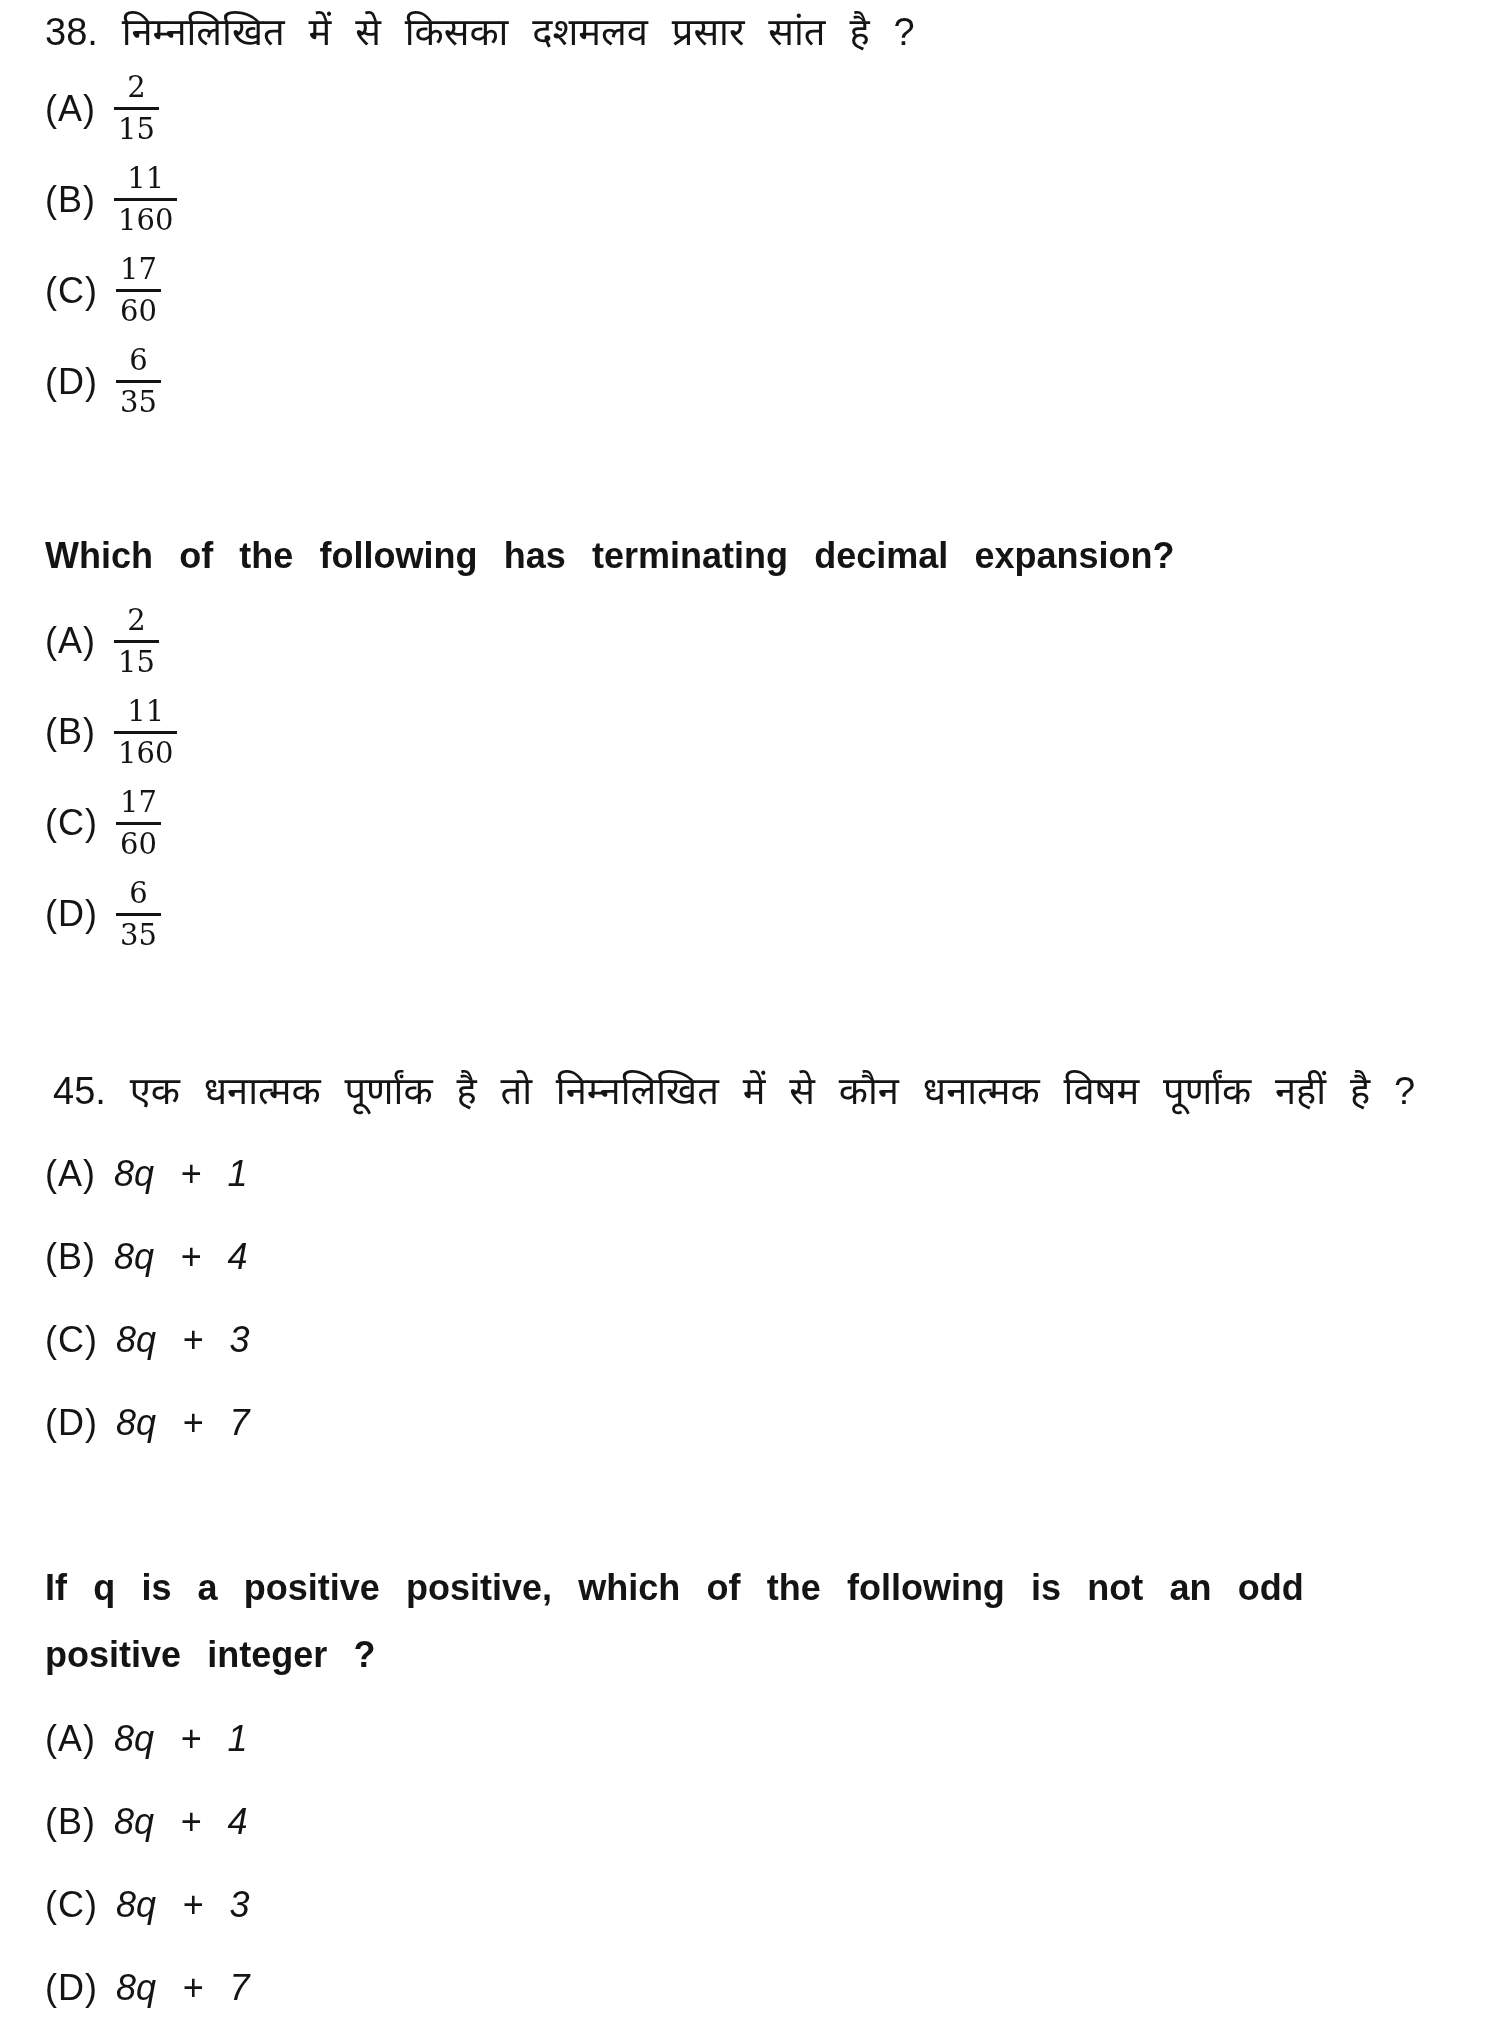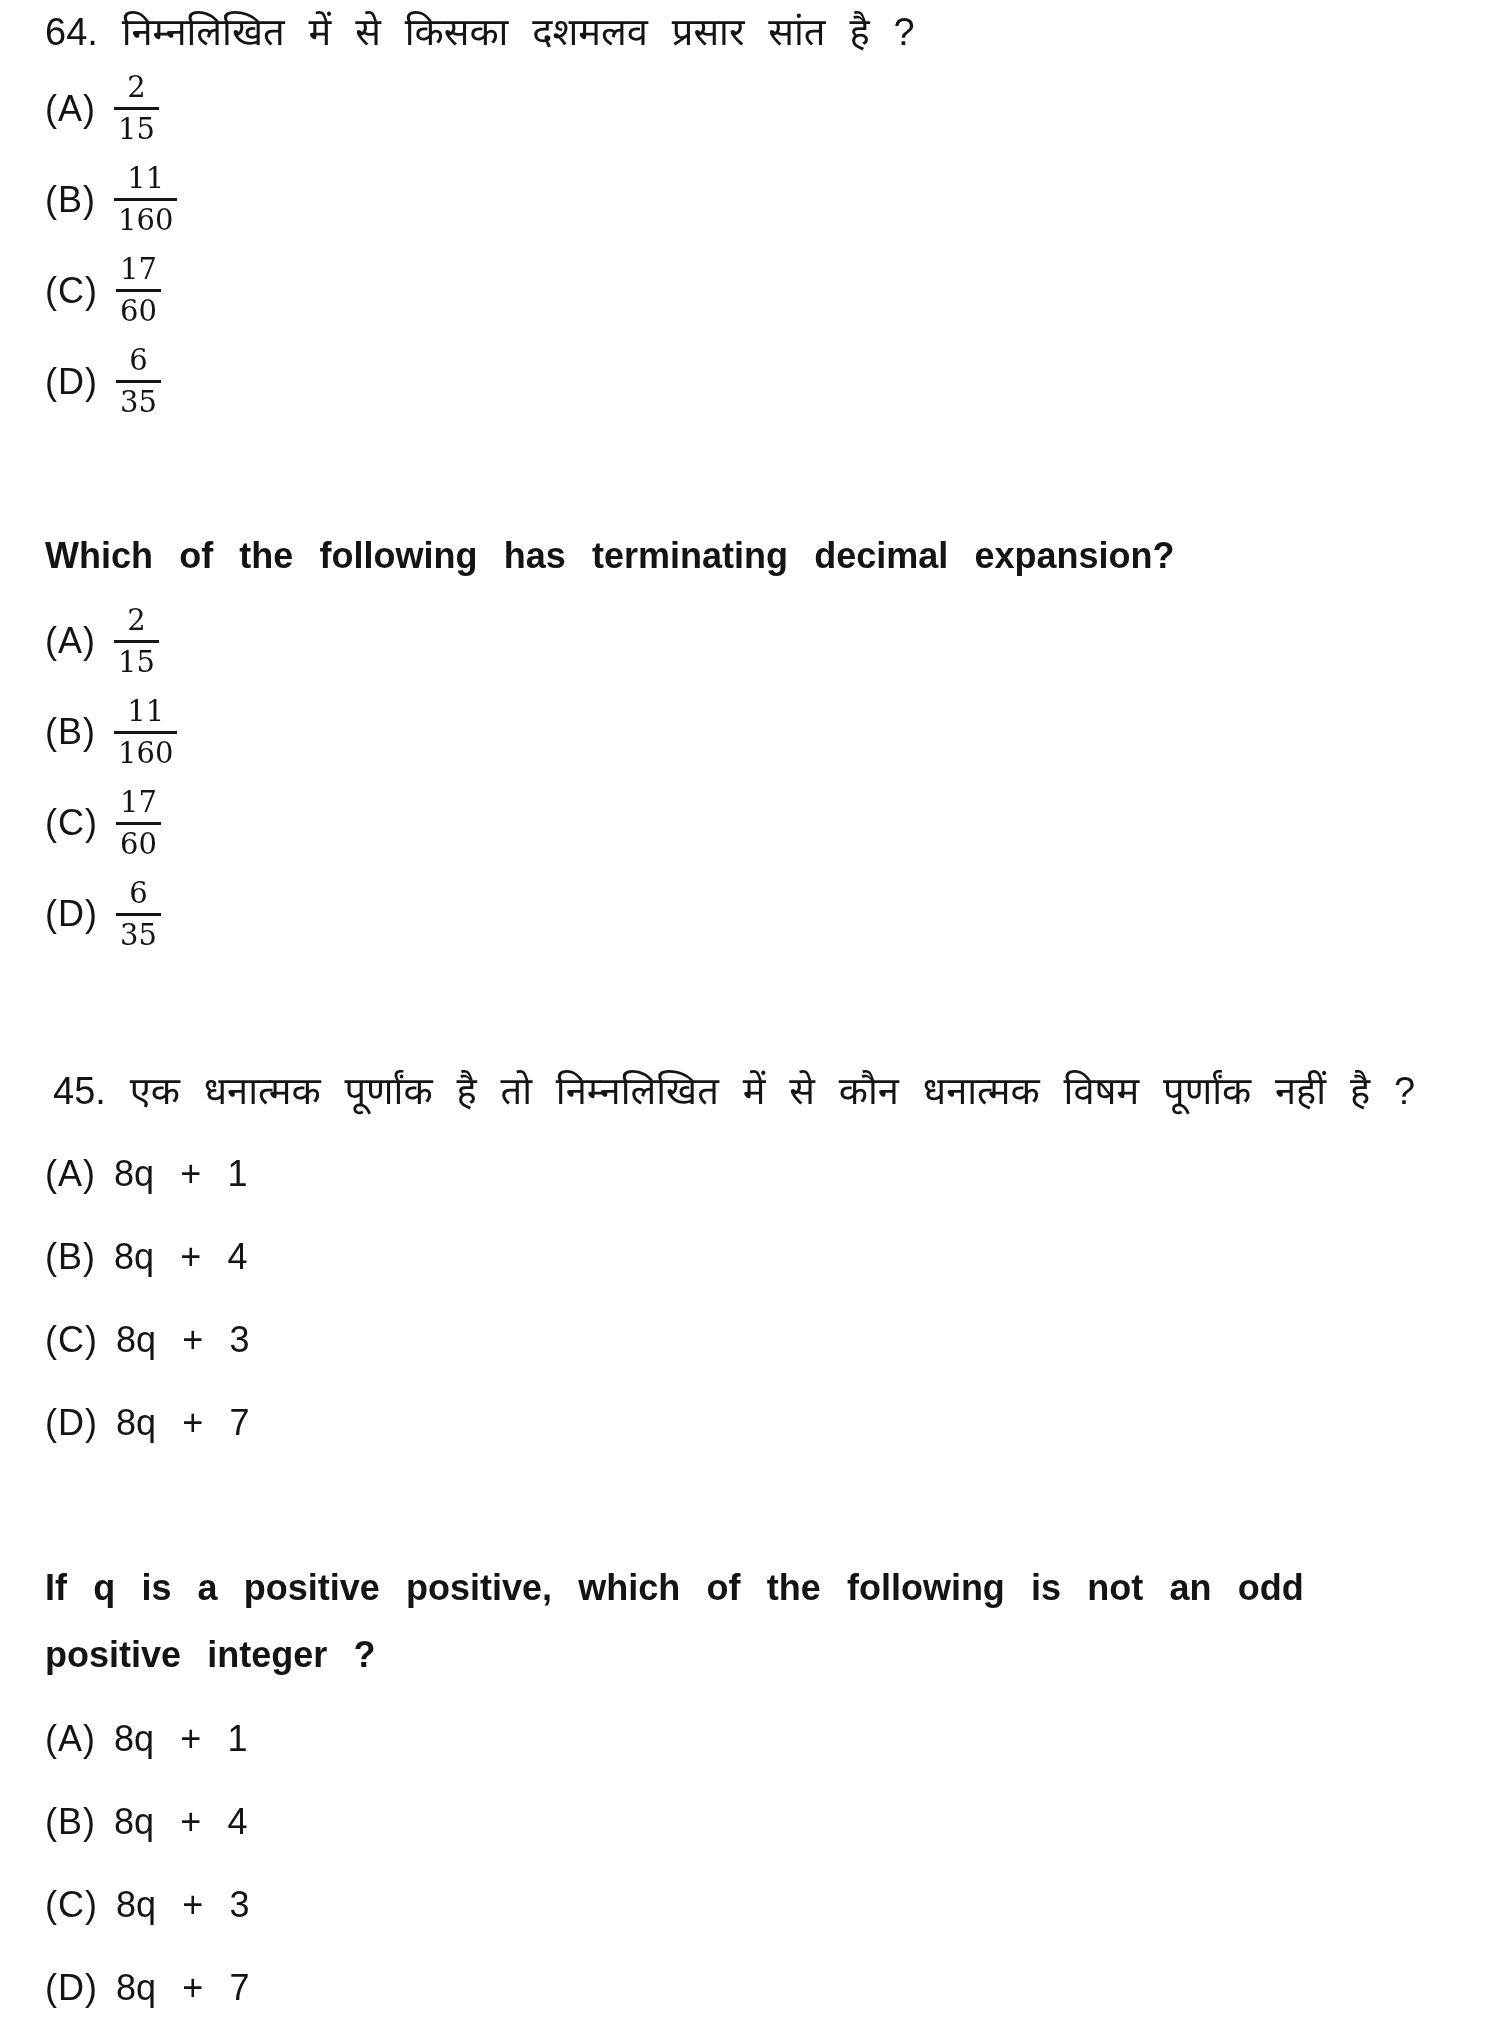--- a/index.html
+++ b/index.html
@@ -52,37 +52,37 @@
     font-size: 29px;
     line-height: 1;
   }
   .frac .num { padding: 0 4px 5px 4px; }
   .frac .bar { align-self: stretch; height: 3px; background: #141414; }
   .frac .den { padding: 5px 4px 0 4px; }
 
   
   .opts.exprs { margin-top: 28px; }
   .opts.exprs .opt { margin-bottom: 39px; line-height: 44px; }
-  .expr { word-spacing: 0.45em; }
+  .expr { word-spacing: 0.45em; font-style: italic; }
 
   
   .gap-en-q44   { margin-top: 106px; }
   .gap-opts-en  { margin-top: 30px; }
   .gap-q45      { margin-top: 108px; margin-left: 8px; }
   .gap-en-q45   { margin-top: 110px; }
   .gap-opts-en2 { margin-top: 24px; }
 </style>
 </head>
 <body>
 
 <main>
 
   <section>
 
-    <p class="q-hi single"><span>64.</span> <span>निम्नलिखित में से किसका दशमलव प्रसार सांत है ?</span></p>
+    <p class="q-hi single"><span>38.</span> <span>निम्नलिखित में से किसका दशमलव प्रसार सांत है ?</span></p>
 
     <ul class="opts fracs">
       <li class="opt">
         <span class="opt-label">(A)</span>
         <span class="frac">
           <span class="num">2</span>
           <span class="bar"></span>
           <span class="den">15</span>
         </span>
       </li>

